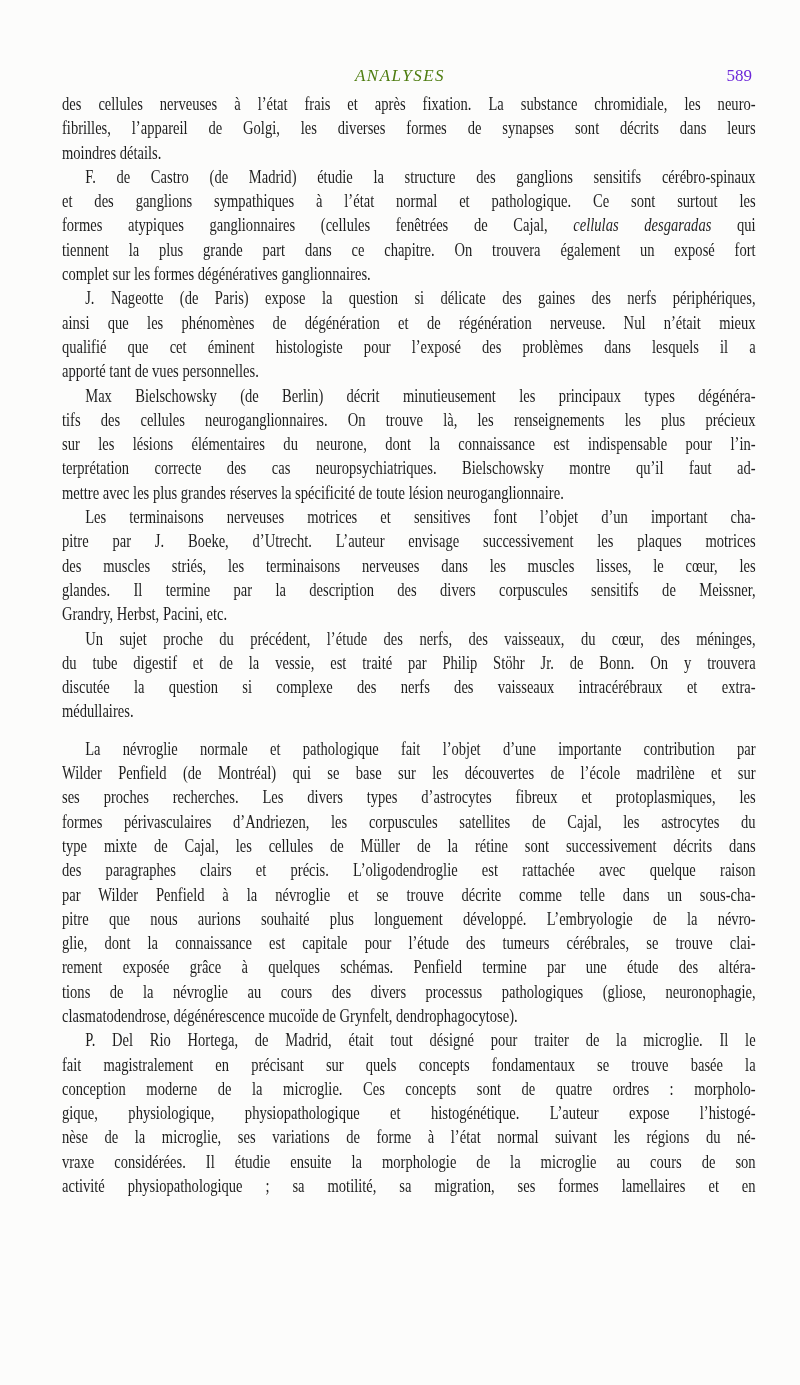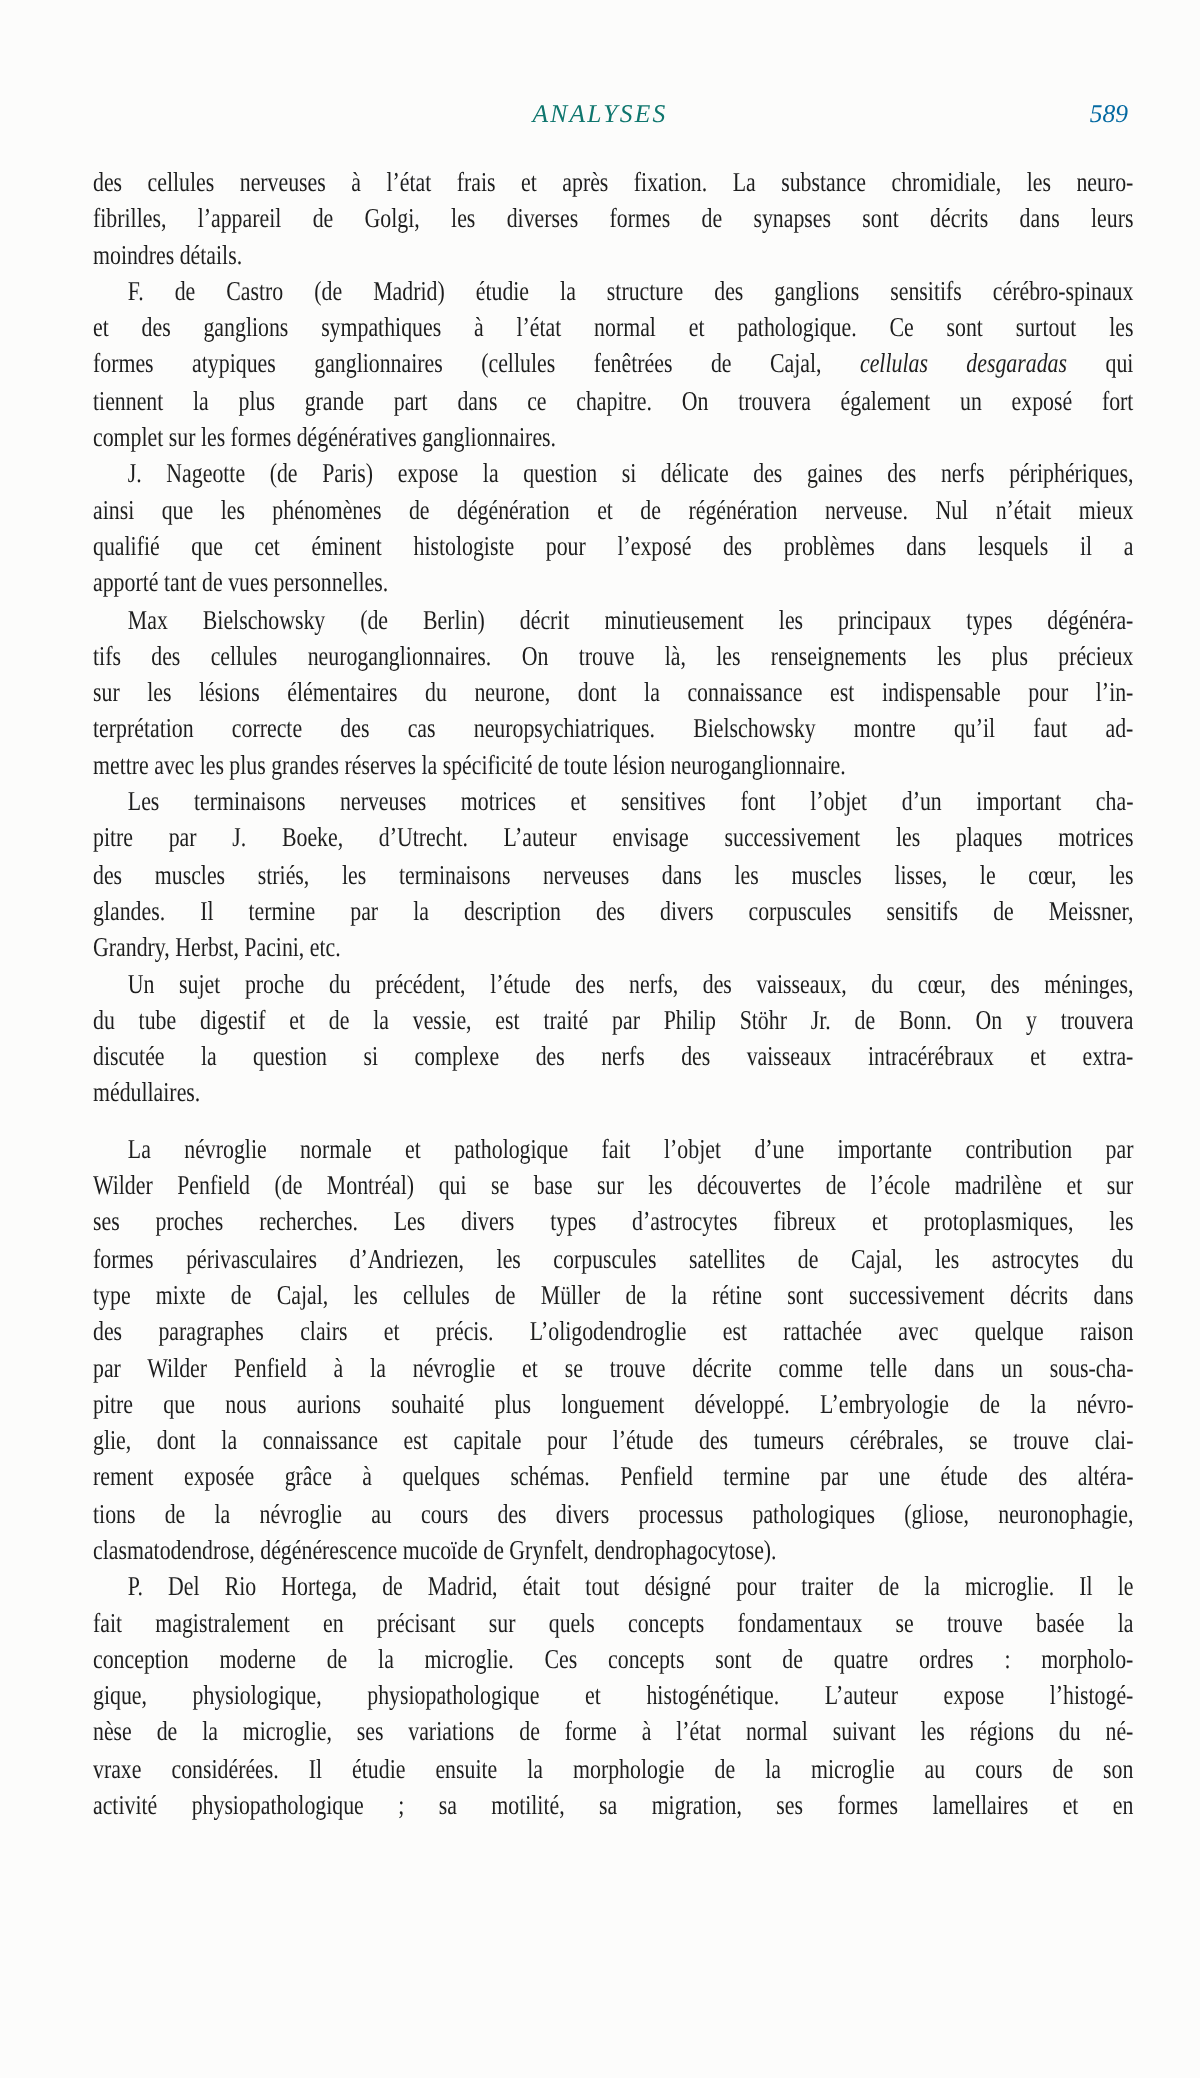--- a/index.html
+++ b/index.html
@@ -7,28 +7,28 @@
     width: 800px; height: 1385px;
     background: #fcfcfb;
     position: relative;
     overflow: hidden;
     color: #1e1e1e;
     font-family: "Liberation Serif", "DejaVu Serif", serif;
   }
   .header-title {
     position: absolute; top: 66px; left: 0; width: 800px;
     text-align: center; font-style: italic; font-size: 17px;
-    letter-spacing: 1.5px; color: #0f766e;
+    letter-spacing: 1.5px; color: #4d7c0f;
   }
   .page-number {
     position: absolute; top: 66px; right: 48px;
-    font-size: 17px; color: #0369a1; font-style: italic;
+    font-size: 17px; color: #6d28d9;
   }
   .body-text {
-    position: absolute; left: 62px; width: 694px; top: 109px;
+    position: absolute; left: 62px; width: 694px; top: 92px;
   }
   .line {
     height: 24.3px; line-height: 24.3px;
     font-size: 18.2px;
     white-space: nowrap;
     text-align: justify;
     text-align-last: justify;
     transform: scaleX(0.80);
     transform-origin: left center;
     width: 867px;

